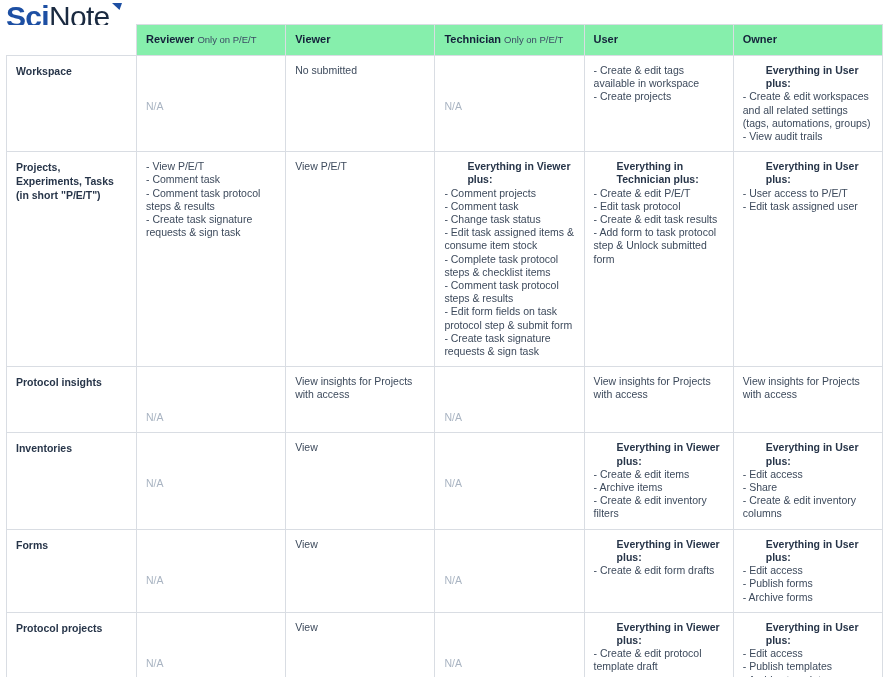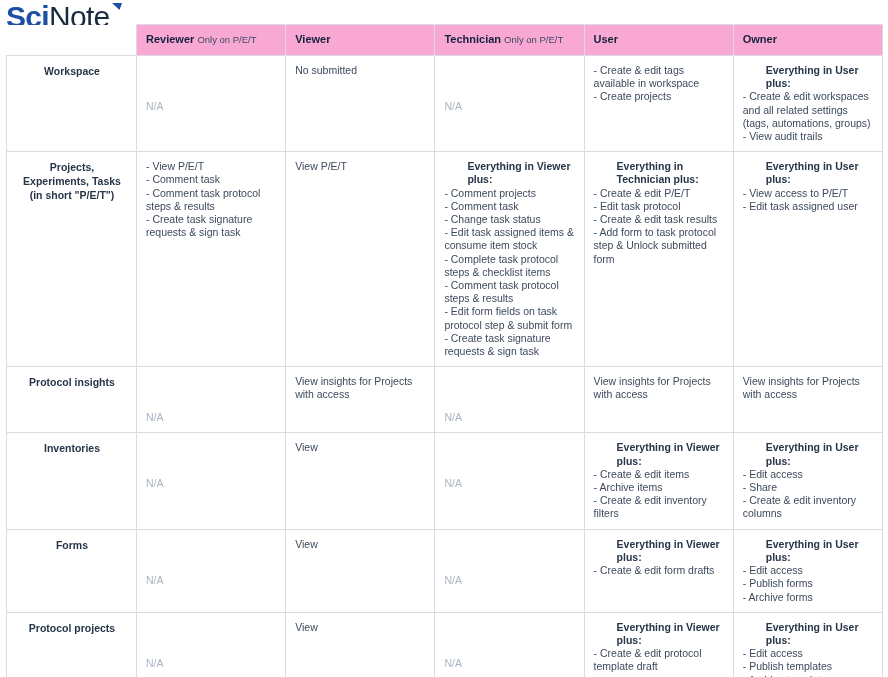--- a/index.html
+++ b/index.html
@@ -65,21 +65,21 @@
   .matrix col.c-role    { width: 149.2px; }
 
   .matrix th, .matrix td {
     border: 1px solid #d9dde3;
     vertical-align: top;
     padding: 8px 8px 8px 9px;
     line-height: 13.2px;
   }
 
   thead th {
-    background: #f9a8d4;
+    background: #86efac;
     border-color: #7badee;
     border-bottom-color: #6ea3e6;
     color: #14213a;
     text-align: left;
     font-weight: 700;
     font-size: 11px;
     padding: 8px 8px 8px 9px;
     height: 14px;
   }
   thead th.corner {
@@ -90,21 +90,20 @@
     font-weight: 400;
     font-size: 9.5px;
     color: #3a4a63;
   }
 
   td.feature {
     font-weight: 700;
     color: #273549;
     font-size: 10.5px;
     line-height: 14px;
-    text-align: center;
   }
   td.cell {
     color: #3d4a5c;
   }
   td.cell .lead {
     font-weight: 700;
     color: #273549;
     display: block;
     padding-left: 23px;
   }
@@ -202,21 +201,21 @@
           </td>
           <td class="cell">
             <span class="lead">Everything in Technician plus:</span>
             <span class="line">- Create &amp; edit P/E/T</span>
             <span class="line">- Edit task protocol</span>
             <span class="line">- Create &amp; edit task results</span>
             <span class="line">- Add form to task protocol step &amp; Unlock submitted form</span>
           </td>
           <td class="cell">
             <span class="lead">Everything in User plus:</span>
-            <span class="line">- View access to P/E/T</span>
+            <span class="line">- User access to P/E/T</span>
             <span class="line">- Edit task assigned user</span>
           </td>
         </tr>
         <tr class="r-insights">
           <td class="feature">Protocol insights</td>
           <td class="cell">
             <span class="line na">N/A</span>
           </td>
           <td class="cell">
             <span class="line">View insights for Projects with access</span>

